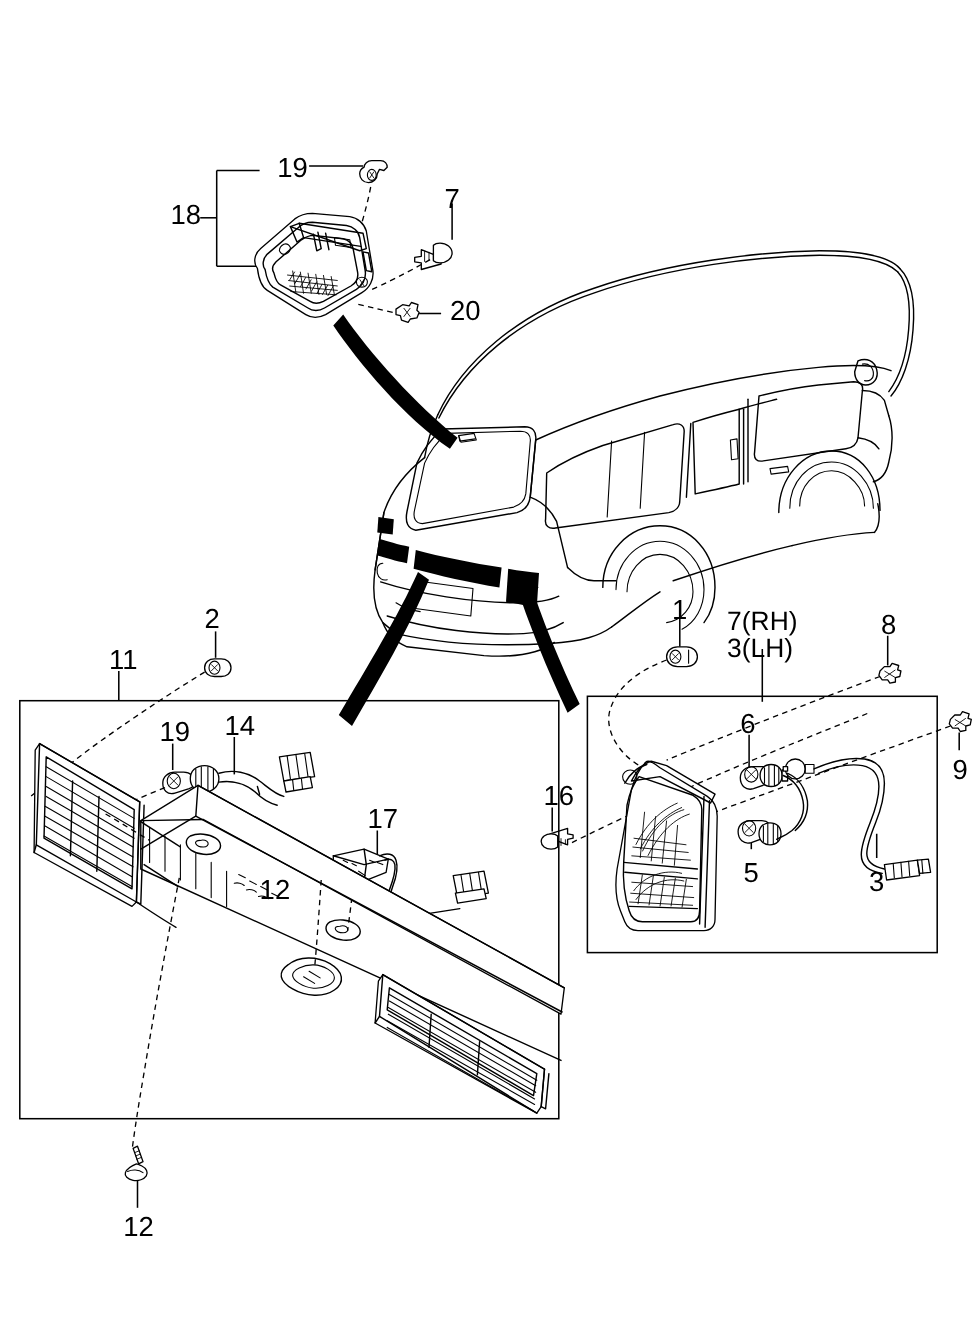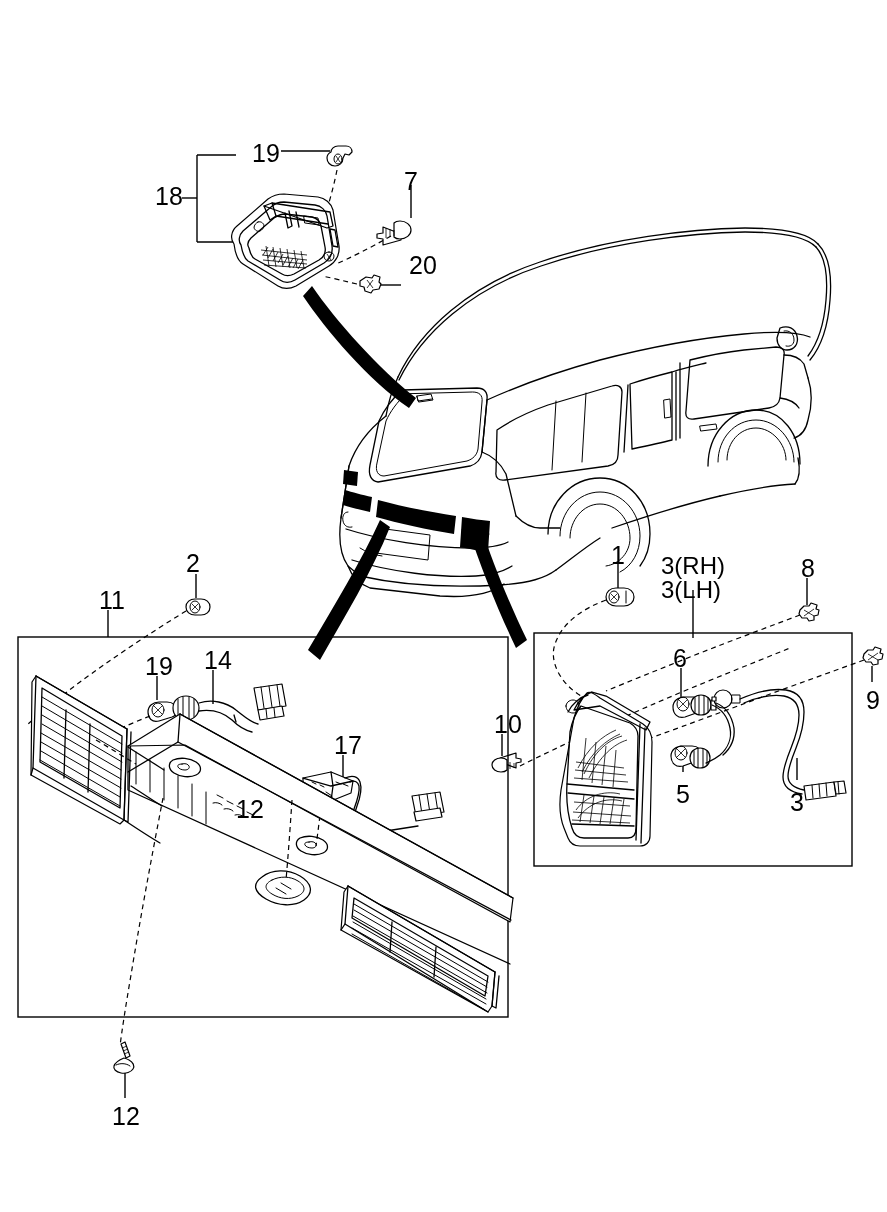--- a/index.html
+++ b/index.html
@@ -480,29 +480,29 @@
                            c2,-3 0,-7 -4,-9 c-2,-1 -4,-2 -5,-2 z"></path>
       <path class="ln-t" d="M116,1065 c4,-2 10,-2 14,1"></path>
     </g>
     <path class="lead" d="M125,1073 L125,1098"></path>
 
   </svg>
 
   <div class="callout" style="left:252px;top:141px;">19</div>
   <div class="callout" style="left:155px;top:184px;text-align:center;">18</div>
   <div class="callout" style="left:404px;top:169px;">7</div>
-  <div class="callout" style="left:409px;top:253px;">20</div>
+  <div class="callout" style="left:409px;top:271px;">20</div>
 
   <div class="callout" style="left:611px;top:543px;">1</div>
-  <div class="callout pair" style="left:661px;top:552px;">3(RH)</div>
+  <div class="callout pair" style="left:661px;top:552px;">7(RH)</div>
   <div class="callout pair" style="left:661px;top:576px;">3(LH)</div>
   <div class="callout" style="left:801px;top:556px;">8</div>
   <div class="callout" style="left:673px;top:646px;">6</div>
   <div class="callout" style="left:866px;top:688px;">9</div>
-  <div class="callout" style="left:494px;top:712px;">10</div>
+  <div class="callout" style="left:494px;top:712px;">16</div>
   <div class="callout" style="left:676px;top:782px;">5</div>
   <div class="callout" style="left:790px;top:790px;">3</div>
 
   <div class="callout" style="left:186px;top:551px;">2</div>
   <div class="callout" style="left:99px;top:588px;">11</div>
   <div class="callout" style="left:145px;top:654px;">19</div>
   <div class="callout" style="left:204px;top:648px;">14</div>
   <div class="callout" style="left:236px;top:797px;">12</div>
   <div class="callout" style="left:334px;top:733px;">17</div>
   <div class="callout" style="left:112px;top:1104px;">12</div>

